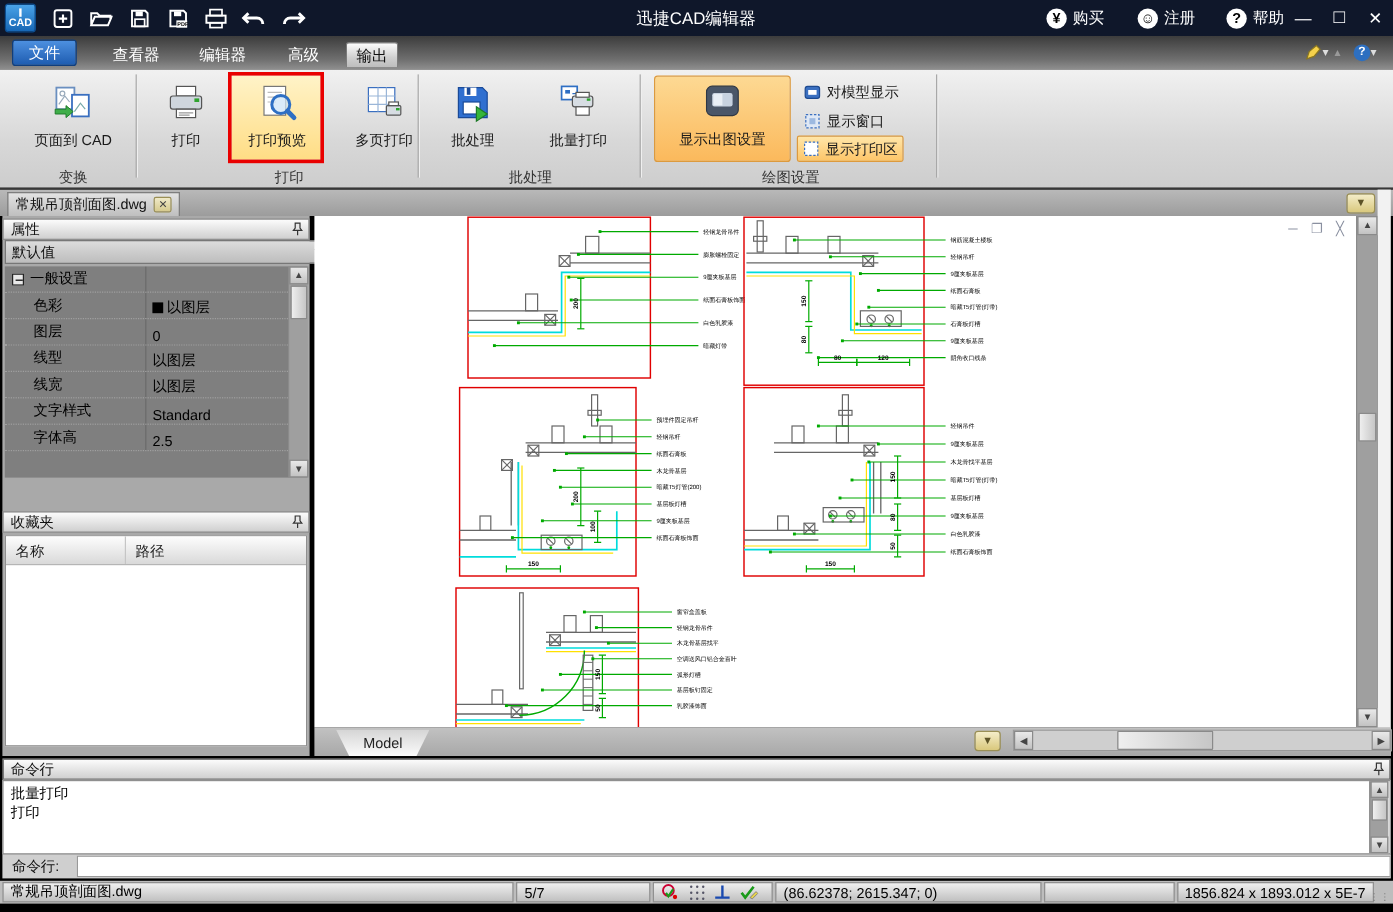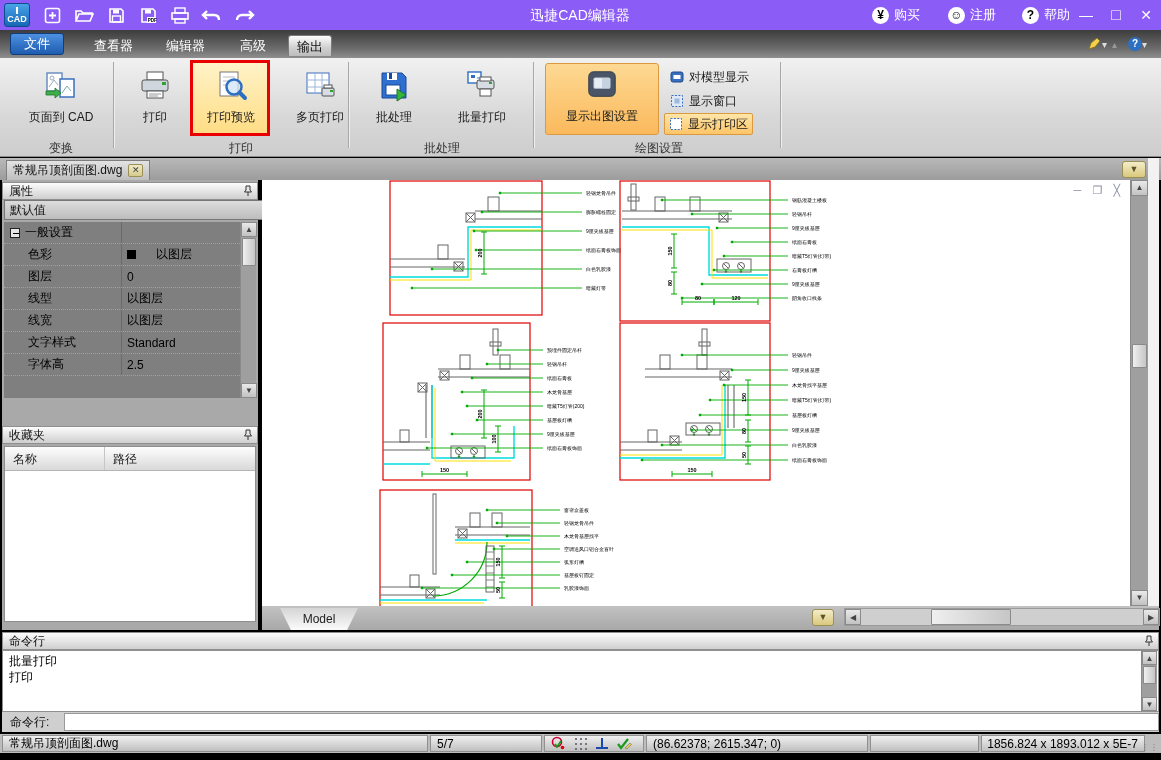--- a/index.html
+++ b/index.html
@@ -1,19 +1,19 @@
 <!DOCTYPE html>
 <html><head>
 <meta charset="utf-8">
 <style>
 *{box-sizing:border-box;margin:0;padding:0}
 body{width:1161px;height:760px;position:relative;background:#000;font-family:"Liberation Sans",sans-serif;overflow:hidden;font-size:12px}
 .abs{position:absolute}
 
-#titlebar{left:0;top:0;width:1161px;height:30px;background:#8b5cf6;color:#fff}
+#titlebar{left:0;top:0;width:1161px;height:30px;background:#0f172a;color:#fff}
 #cadlogo{left:4px;top:3px;width:26px;height:24px;background:linear-gradient(#4aa3e8,#1767b5);border:1px solid #0c4d8f;border-radius:3px;color:#fff;font-size:9px;font-weight:bold;text-align:center;line-height:30px}
 #cadlogo:before{content:"";position:absolute;left:11px;top:3px;width:2px;height:7px;background:#fff}
 .qicon{top:4px;width:24px;height:22px;display:flex;align-items:center;justify-content:center}
 #wintitle{left:380px;top:0;width:400px;height:30px;line-height:30px;text-align:center;font-size:14px;color:#fff}
 .tbtn{top:3px;height:24px;display:flex;align-items:center;gap:5px;color:#fff;font-size:13px}
 .circ{width:17px;height:17px;border-radius:50%;background:#fff;color:#000;font-weight:bold;font-size:12px;text-align:center;line-height:17px;display:inline-block}
 .wctl{top:4px;width:28px;height:22px;color:#fff;font-size:14px;text-align:center;line-height:22px}
 
 #tabrow{left:0;top:30px;width:1161px;height:28px;background:linear-gradient(#3c3c3c,#6f6f6f 70%,#8f8f8f)}
 #filebtn{left:10px;top:3px;width:54px;height:22px;background:linear-gradient(#4d90e0,#1e5cb0);border:1px solid #0f3e7e;border-radius:3px;color:#fff;text-align:center;line-height:20px;font-size:13px}
@@ -38,23 +38,23 @@
 #doctab{left:6px;top:2px;height:20px;background:linear-gradient(#e3e3e3,#bfbfbf);border:1px solid #7e7e7e;border-bottom:none;display:flex;align-items:center;gap:6px;padding:0 6px;font-size:12px;color:#111}
 #doctab .close{width:15px;height:13px;background:linear-gradient(#efe9c8,#d6ca8e);border:1px solid #9a8f55;border-radius:2px;font-size:9px;line-height:11px;text-align:center;color:#444}
 .chevbtn{width:24px;height:17px;background:linear-gradient(#f4edc9,#d9c87d);border:1px solid #9a8f55;border-radius:3px;text-align:center;line-height:15px;font-size:9px;color:#5d5327}
 
 #leftcol{left:2px;top:180px;width:256px;height:450px;background:#a9a9a9}
 .phead{left:0;width:256px;height:18px;background:linear-gradient(#fcfcfc,#cfcfcf);border:1px solid #8f8f8f;font-size:12px;color:#111;line-height:16px;padding-left:6px}
 .pin{position:absolute;right:4px;top:2px}
 #presetdd{left:2px;top:20px;width:272px;height:20px;background:linear-gradient(#dcdcdc,#bdbdbd);border:1px solid #777;color:#111;line-height:18px;padding-left:5px}
 #presetdd .arr{position:absolute;right:5px;top:7px;width:0;height:0;border:4px solid transparent;border-top-color:#222}
 #propgrid{left:2px;top:42px;width:252px;height:176px;background:#7f7f7f;overflow:hidden}
-.grow{display:flex;height:22px;border-bottom:1px dotted #a0a0a0;color:#000;align-items:center}
+.grow{display:flex;height:22px;border-bottom:1px dotted #a0a0a0;color:#000;align-items:flex-end}
 .grow .gname{width:118px;padding-left:24px;border-right:1px solid #6a6a6a;height:100%;display:flex;align-items:center}
-.grow .gval{padding-left:5px;display:flex;align-items:center;gap:20px}
+.grow .gval{padding-left:5px;display:flex;align-items:center;gap:3px}
 .grow.ghead .gname{padding-left:6px;font-weight:normal;border-right:1px solid #6a6a6a}
 .minusbox{display:inline-block;width:10px;height:10px;background:#e8e8e8;border:1px solid #222;margin-right:5px;position:relative}
 .minusbox:after{content:"";position:absolute;left:2px;top:4px;width:6px;height:1px;background:#000}
 .swatch{display:inline-block;width:9px;height:9px;background:#000}
 .vsb{background:#9f9f9f;border-left:1px solid #8a8a8a}
 .sbtn{background:linear-gradient(#e9e9e9,#c2c2c2);border:1px solid #8a8a8a;text-align:center;color:#444;font-size:8px;line-height:14px}
 .sthumb{background:linear-gradient(90deg,#efefef,#c6c6c6);border:1px solid #8a8a8a;border-radius:1px}
 #favlist{left:2px;top:266px;width:252px;height:176px;background:#fff;border:1px solid #8f8f8f}
 #favcols{display:flex;height:24px;background:linear-gradient(#fdfdfd,#d9d9d9);border-bottom:1px solid #b5b5b5;color:#222}
 #favcols div{padding:4px 0 0 8px}

